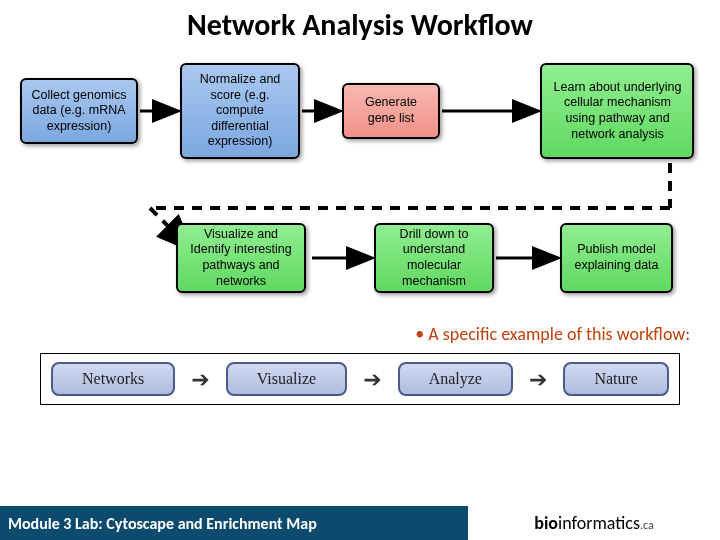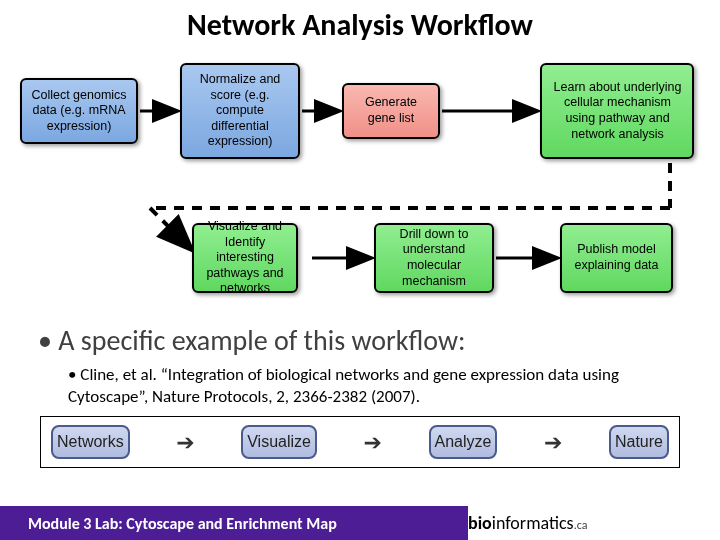--- a/index.html
+++ b/index.html
@@ -7,33 +7,33 @@
   .title { text-align: center; font-size: 30px; font-weight: 600; color: #000; padding: 6px 0 10px; }
   .flowchart { position: relative; height: 260px; margin: 0 20px; }
   .box { position: absolute; border: 2px solid #000; border-radius: 6px; padding: 4px 6px; text-align: center; display: flex; align-items: center; justify-content: center; font-family: Helvetica, Arial, sans-serif; font-size: 12.5px; line-height: 1.25; box-shadow: 2px 2px 4px rgba(0,0,0,0.4); }
   .blue { background: linear-gradient(#a9c8f0, #7ba7e0); }
   .red  { background: linear-gradient(#f8b8b0, #f09088); }
   .green { background: linear-gradient(#90ee90, #60d860); }
   #b1 { left: 0px;   top: 25px; width: 118px; height: 66px; }
   #b2 { left: 160px; top: 10px; width: 120px; height: 96px; }
   #b3 { left: 322px; top: 30px; width: 98px;  height: 56px; }
   #b4 { left: 520px; top: 10px; width: 154px; height: 96px; padding-left: 7px; }
-  #b5 { left: 172px; top: 170px; width: 106px; height: 70px; }
+  #b5 { left: 156px; top: 170px; width: 130px; height: 70px; }
   #b6 { left: 354px; top: 170px; width: 120px; height: 70px; }
   #b7 { left: 540px; top: 170px; width: 113px; height: 70px; }
   svg.arrows { position: absolute; left: 0; top: 0; width: 680px; height: 260px; pointer-events: none; }
   .bullets { margin: 10px 30px 0 38px; }
-  .bullets .b1 { font-size: 28px; color: #404040; margin-bottom: 6px; }
+  .bullets .b1 { font-size: 18px; color: #c2410c; margin-bottom: 6px; text-align: right; }
   .bullets .b2 { font-size: 17px; color: #000; margin-left: 30px; line-height: 1.3; }
   .pipeline { margin: 8px 40px 0; border: 1px solid #000; padding: 8px 10px; display: flex; align-items: center; justify-content: space-between; }
-  .pbox { border: 2px solid #4a5a8a; border-radius: 8px; background: linear-gradient(#d0d8f0, #b0bce0); padding: 6px 4px; font-family: Liberation Sans, sans-serif; font-size: 16px; color: #222; }
+  .pbox { border: 2px solid #4a5a8a; border-radius: 8px; background: linear-gradient(#d0d8f0, #b0bce0); padding: 6px 29px; font-family: Liberation Serif, serif; font-size: 16px; color: #222; }
   .parrow { font-size: 22px; color: #333; }
   .footer { position: absolute; bottom: 0; left: 0; width: 720px; height: 34px; display: flex; align-items: center; }
-  .footer-left { background: #4c1d95; color: #fff; height: 100%; flex: 0 0 468px; display: flex; align-items: center; padding-left: 28px; font-size: 16px; font-weight: 600; }
-  .footer-right { flex: 1; text-align: left; padding-right: 0; font-size: 18px; color: #000; }
+  .footer-left { background: #0c4a6e; color: #fff; height: 100%; flex: 0 0 468px; display: flex; align-items: center; padding-left: 8px; font-size: 16px; font-weight: 600; }
+  .footer-right { flex: 1; text-align: center; padding-right: 0; font-size: 18px; color: #000; }
   .footer-right .bold { font-weight: 700; }
   .footer-right .ca { font-size: 12px; color: #444; }
 </style>
 </head>
 <body>
 
 <div class="title">Network Analysis Workflow</div>
 
 <div class="flowchart">
   <svg class="arrows">
@@ -55,21 +55,20 @@
   <div id="b1" class="box blue">Collect genomics data (e.g. mRNA expression)</div>
   <div id="b3" class="box red">Generate gene list</div>
   <div id="b4" class="box green">Learn about underlying cellular mechanism using pathway and network analysis</div>
   <div id="b5" class="box green">Visualize and Identify interesting pathways and networks</div>
   <div id="b6" class="box green">Drill down to understand molecular mechanism</div>
   <div id="b7" class="box green">Publish model explaining data</div>
 </div>
 
 <div class="bullets">
   <div class="b1">• <span>A specific example of this workflow:</span></div>
-  <div class="b2">• <span>Cline, et al. “Integration of biological networks and gene expression data using Cytoscape”, Nature Protocols, 2, 2366-2382 (2007).</span></div>
 </div>
 
 <div class="pipeline">
   <div class="pbox">Networks</div>
   <div class="parrow">➔</div>
   <div class="pbox">Visualize</div>
   <div class="parrow">➔</div>
   <div class="pbox">Analyze</div>
   <div class="parrow">➔</div>
   <div class="pbox">Nature</div>

